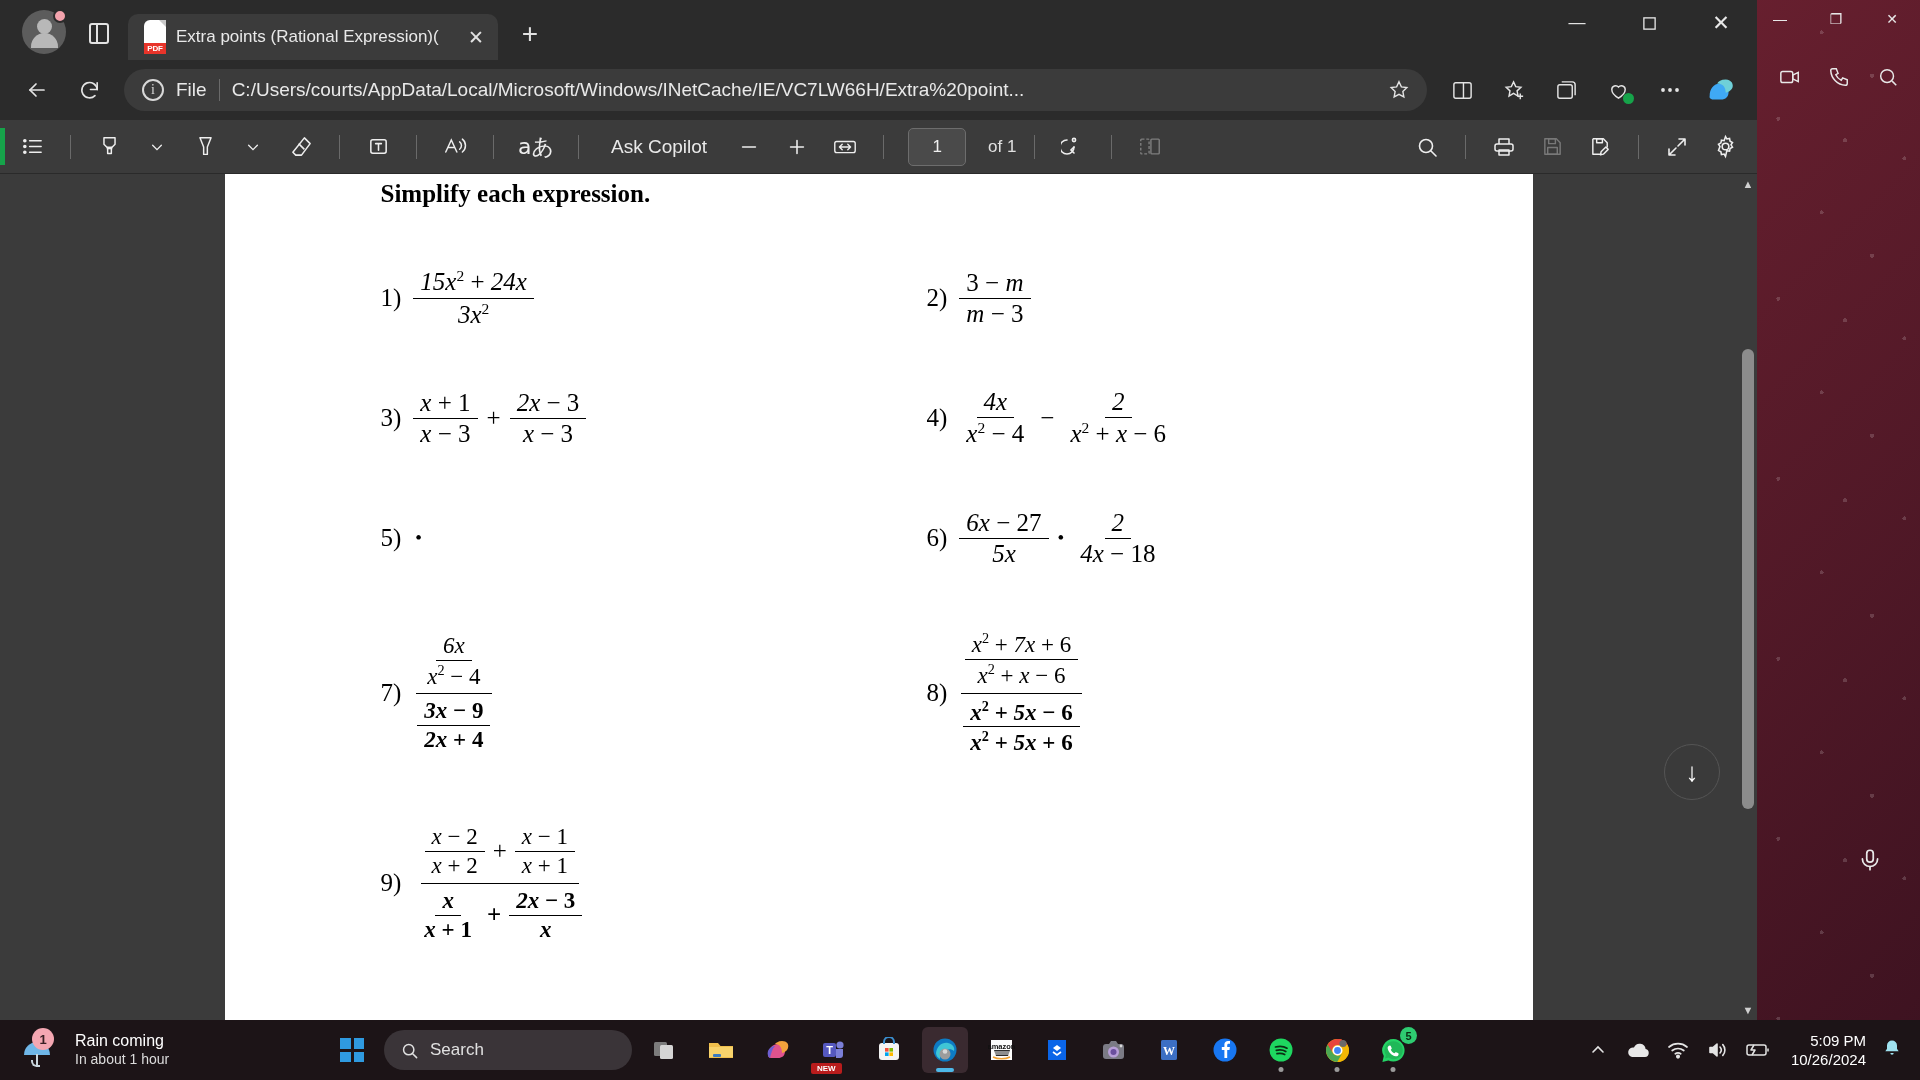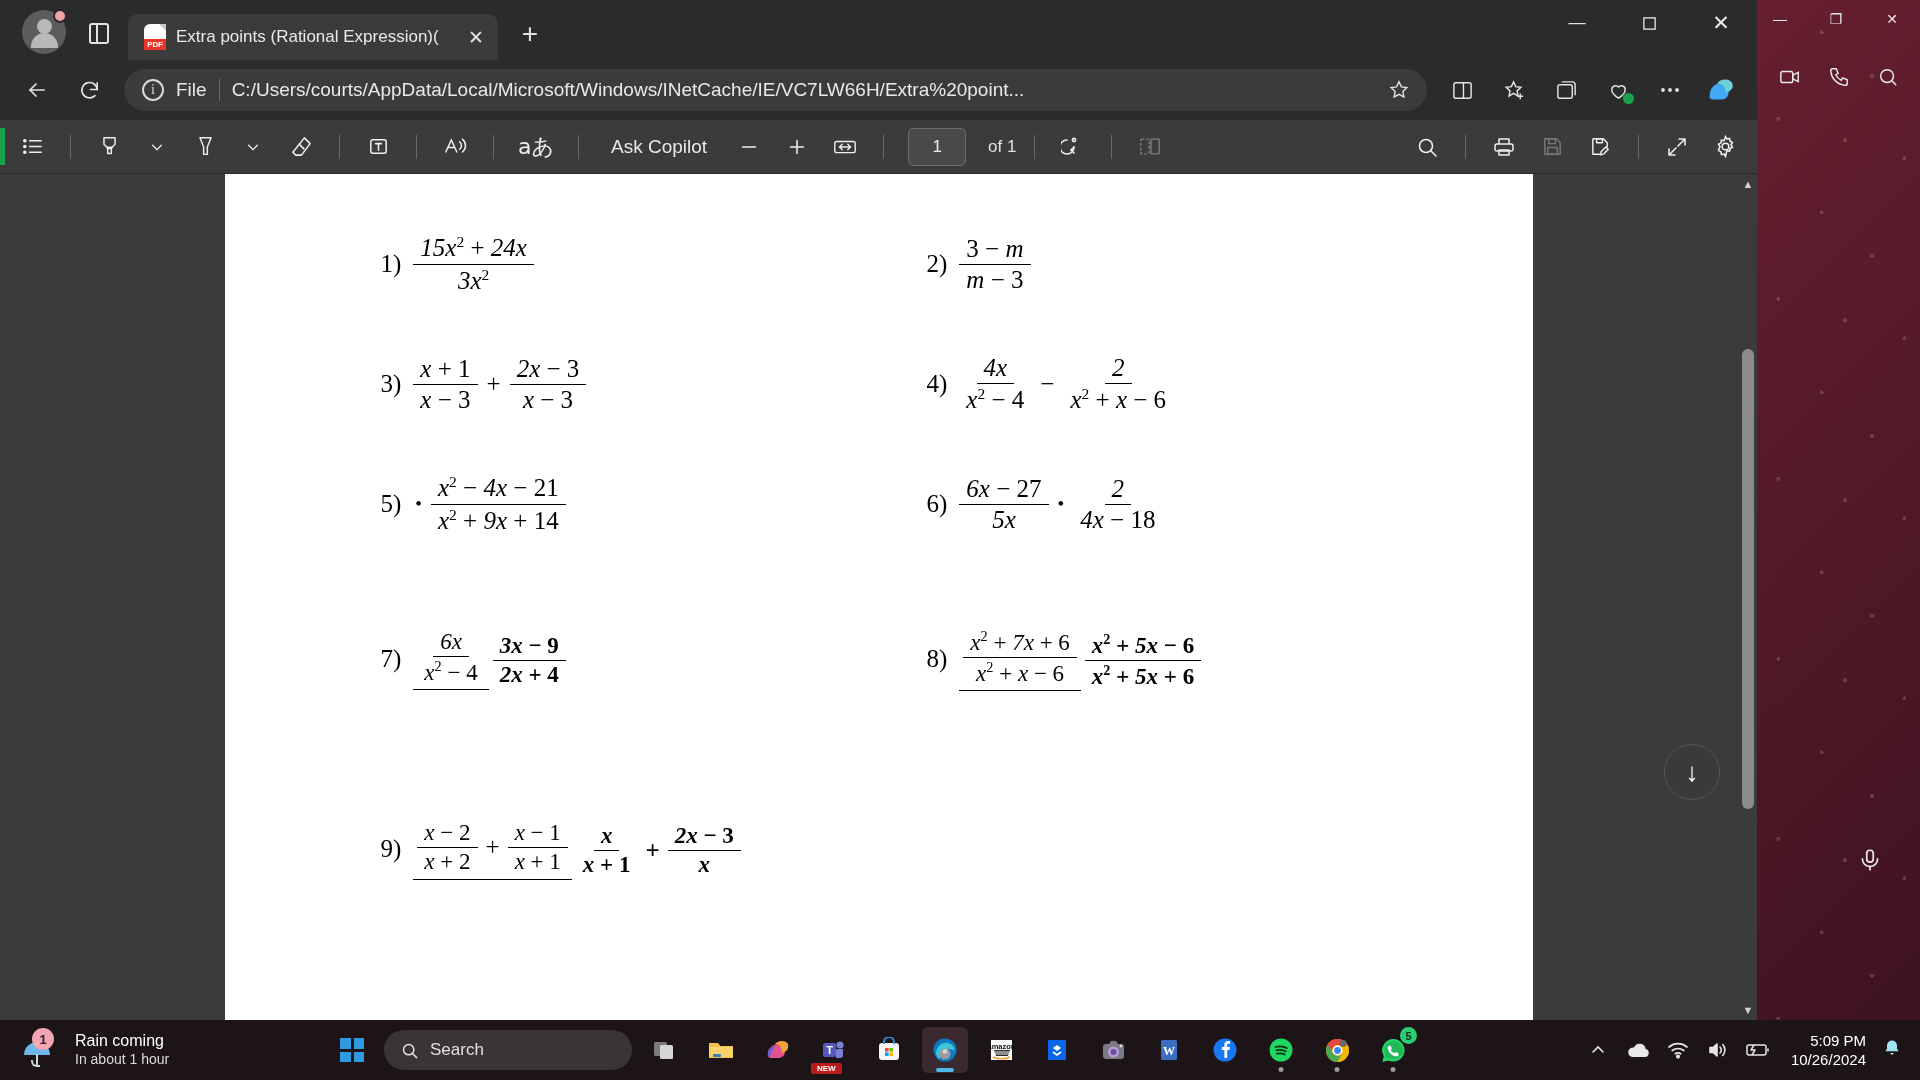--- a/index.html
+++ b/index.html
@@ -96,21 +96,21 @@
   }
   #browser-tab {
     height: 46px; min-width: 370px; max-width: 370px;
     background: #3b3b3b;
     border-radius: 10px 10px 0 0;
     display: flex; align-items: center;
     padding: 0 8px 0 16px; gap: 10px;
     flex: none;
   }
   #tab-favicon {
-    width: 22px; height: 26px; background: #fff; border-radius: 6px;
+    width: 22px; height: 34px; background: #fff; border-radius: 6px;
     position: relative; flex: none;
     display: flex; align-items: flex-end; justify-content: flex-end;
   }
   #tab-favicon .pdflabel {
     width: 100%; background: #e8342a; color: #fff;
     font-size: 8px; font-weight: bold; text-align: center;
     line-height: 11px; letter-spacing: -.2px;
   }
   #tab-favicon .fold {
     position: absolute; top: 0; right: 0;
@@ -262,21 +262,21 @@
     font-family: "Liberation Serif", serif;
   }
   .frac > .num { border-bottom: 1.6px solid #000; }
   .frac.thin > .num, .frac.thin > .den { font-size: 23px; }
   .op { font-size: 25px; padding: 0 2px; }
   .op.dot { font-size: 19px; }
   sup { font-size: .62em; vertical-align: super; font-style: italic; }
   .num-lit, .plain { font-style: normal; }
 
   
-  .cfrac { display: inline-flex; align-items: center; }
+  .cfrac { display: inline-flex; flex-direction: column; align-items: center; }
   .cfrac > .cnum { padding-bottom: 3px; border-bottom: 1.8px solid #000; }
   .cfrac > .cden { padding-top: 3px; font-weight: bold; }
   .cfrac > .cnum, .cfrac > .cden { display: flex; align-items: center; gap: 6px; padding-left:4px; padding-right:4px;}
 
   
   #doc-scrollbar-track {
     position: absolute; right: 0; top: 0; bottom: 0;
     width: 18px; background: #3b3b3b;
   }
   #doc-scrollbar-thumb {
@@ -696,20 +696,21 @@
       <svg width="25" height="25" viewBox="0 0 24 24" fill="none" stroke="#eee" stroke-width="1.5">
           <circle cx="12" cy="12" r="3.2"></circle>
           <path d="M12 2.5l1.3 2.3 2.6-.5.5 2.6 2.3 1.3-1.4 2.2 1.4 2.2-2.3 1.3-.5 2.6-2.6-.5L12 21.5l-1.3-2.3-2.6.5-.5-2.6-2.3-1.3L6.7 12 5.3 9.8l2.3-1.3.5-2.6 2.6.5z"></path>
         </svg>
     </div>
   </div>
 
   <div id="pdf-viewport">
 
     <div id="pdf-page">
+      <div id="worksheet-title">Simplify each expression.</div>
 
       <div id="problem-grid">
 
         <div class="problem">
           <span class="pnum plain">1)</span>
           <span class="mathrow">
             <span class="frac">
               <span class="num">15<i>x</i><sup class="plain">2</sup> <span class="plain">+</span> 24<i>x</i></span>
               <span class="den">3<i>x</i><sup class="plain">2</sup></span>
             </span>
@@ -753,24 +754,20 @@
               <span class="num plain">2</span>
               <span class="den"><i>x</i><sup class="plain">2</sup> <span class="plain">+</span> <i>x</i> <span class="plain">− 6</span></span>
             </span>
           </span>
         </div>
 
         <div class="problem">
           <span class="pnum plain">5)</span>
           <span class="mathrow">
             <span class="op dot plain">•</span>
-            <span class="frac">
-              <span class="num"><i>x</i><sup class="plain">2</sup> <span class="plain">−</span> 4<i>x</i> <span class="plain">− 21</span></span>
-              <span class="den"><i>x</i><sup class="plain">2</sup> <span class="plain">+</span> 9<i>x</i> <span class="plain">+ 14</span></span>
-            </span>
           </span>
         </div>
 
         <div class="problem">
           <span class="pnum plain">6)</span>
           <span class="mathrow">
             <span class="frac">
               <span class="num">6<i>x</i> <span class="plain">− 27</span></span>
               <span class="den">5<i>x</i></span>
             </span>

